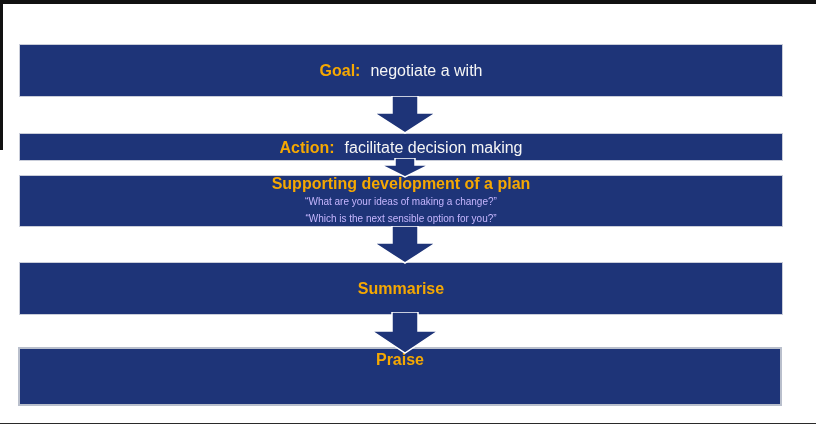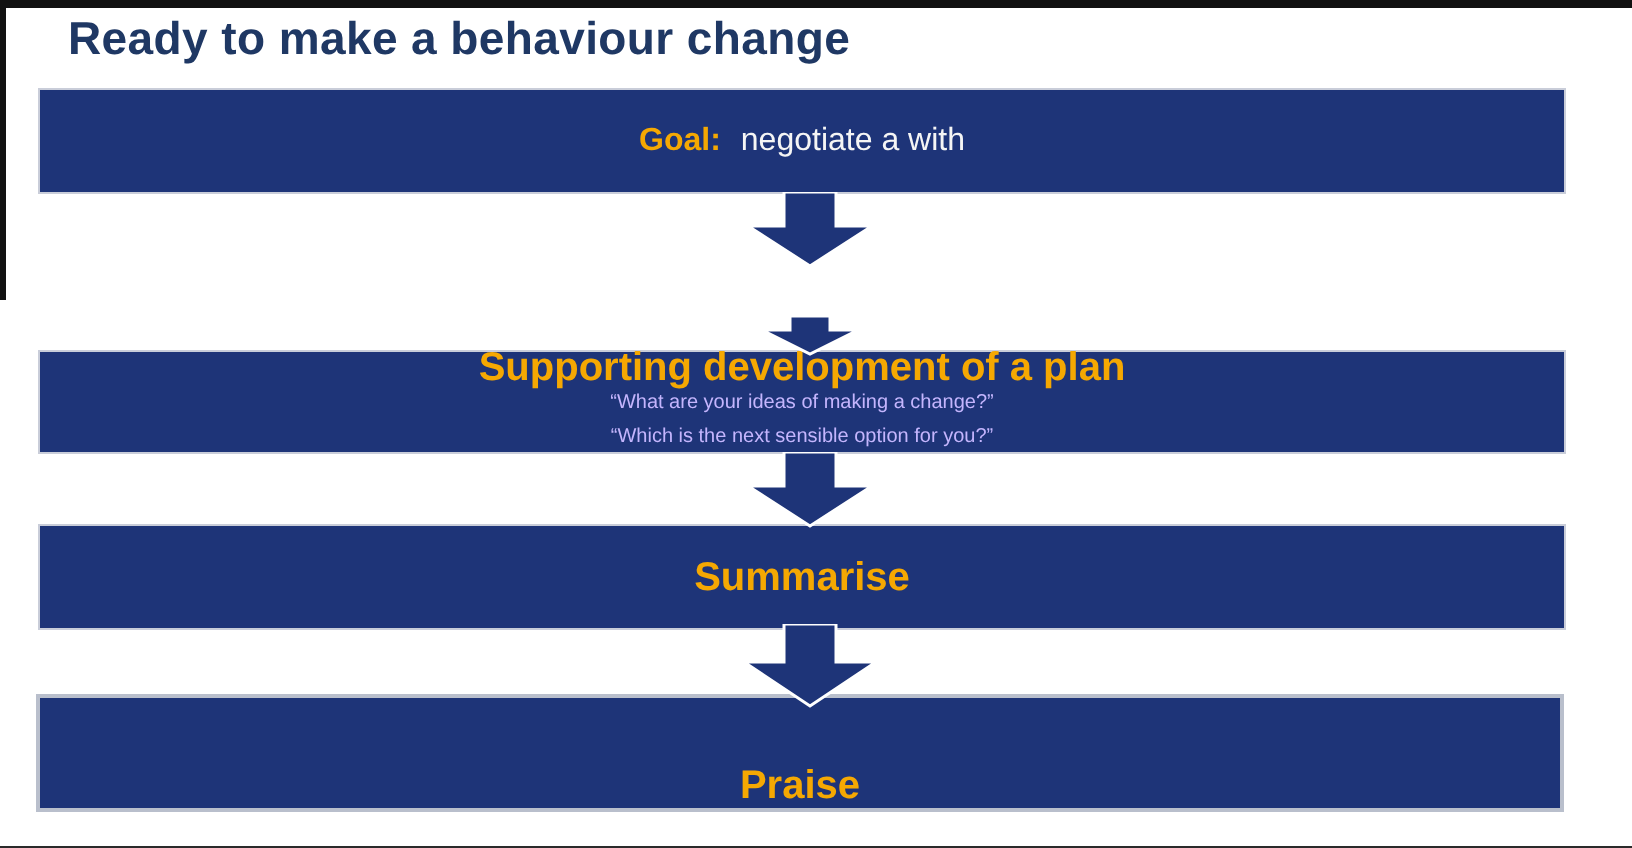--- a/index.html
+++ b/index.html
@@ -23,60 +23,64 @@
   .box{
     position:absolute;left:19px;width:764px;
     background:#1E3478;
     border:1px solid #c9cdd9;
     box-sizing:border-box;
     display:flex;flex-direction:column;align-items:center;justify-content:center;
     text-align:center;color:#ffffff;
   }
   .box .line{margin:0;font-size:16px;line-height:17px;color:#f5f5f5;}
   .box .gold{color:#F5A802;font-weight:bold;margin-right:10px;}
-  .box .heading{color:#F5A802;font-weight:bold;font-size:20px;line-height:18px;margin:0;}
+  .box .heading{color:#F5A802;font-weight:bold;font-size:16px;line-height:18px;margin:0;}
   .box .quote{color:#c4b5fd;font-size:10px;line-height:17px;margin:0;}
 
   .box-goal{top:44px;height:53px;}
   .box-action{top:133px;height:28px;}
   .box-supporting{top:175px;height:52px;}
   .box-summarise{top:262px;height:53px;justify-content:space-around;padding:17px 0;}
   .box-praise{
     top:347px;height:59px;left:18px;
     border:2px solid #B9BFCC;
-    justify-content:flex-end;padding:2px 6px;
+    justify-content:space-between;padding:2px 6px;
   }
   .box-praise .quote{line-height:18px;}
 
   .arrow{position:absolute;z-index:5;}
   .arrow-1{left:370px;top:96px;}
   .arrow-2{left:378px;top:158px;}
   .arrow-3{left:370px;top:226px;}
   .arrow-4{left:368px;top:312px;}
 </style>
 </head>
 <body>
 
 <div class="slide">
   <div class="border-top"></div>
   <div class="border-left"></div>
   <div class="border-bottom"></div>
 
-  <h1 class="title">Ready to make a behaviour change</h1>
 
   <div class="box box-goal">
     <p class="line">
       <span class="gold">Goal:</span><span>negotiate a with</span>
     </p>
   </div>
 
   <svg class="arrow arrow-1" width="70" height="38" viewBox="0 0 70 38">
     <polygon points="22,0 48,0 48,17 66,17 35,37 4,17 22,17" fill="#1E3478" stroke="#ffffff" stroke-width="1.5"></polygon>
   </svg>
 
+  <div class="box box-action">
+    <p class="line">
+      <span class="gold">Action:</span><span>facilitate decision making</span>
+    </p>
+  </div>
 
   <svg class="arrow arrow-2" width="54" height="20" viewBox="0 0 54 20">
     <polygon points="17,0 37,0 37,7 51,7 27,19 3,7 17,7" fill="#1E3478" stroke="#ffffff" stroke-width="1.5"></polygon>
   </svg>
 
   <div class="box box-supporting">
     <p class="heading">Supporting  development of a plan</p>
     <p class="quote">“What are your ideas of making a change?”</p>
     <p class="quote">“Which is the next sensible option for you?”</p>
   </div>

